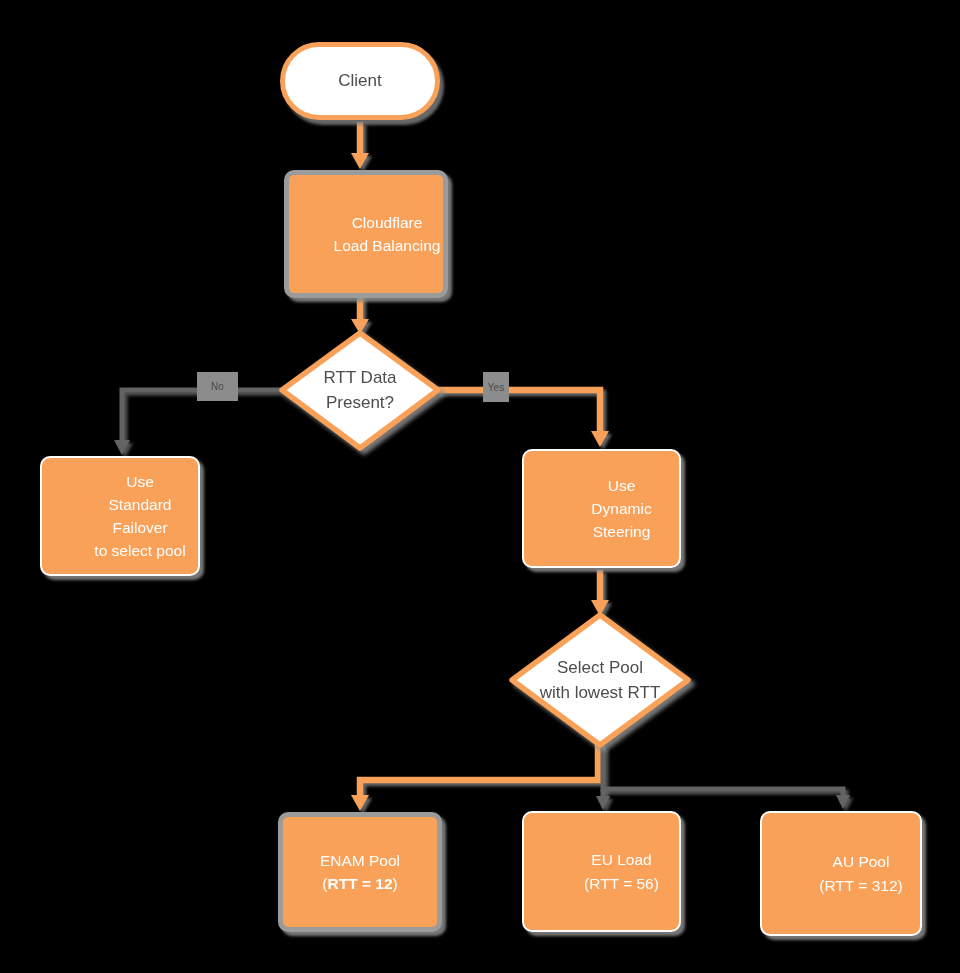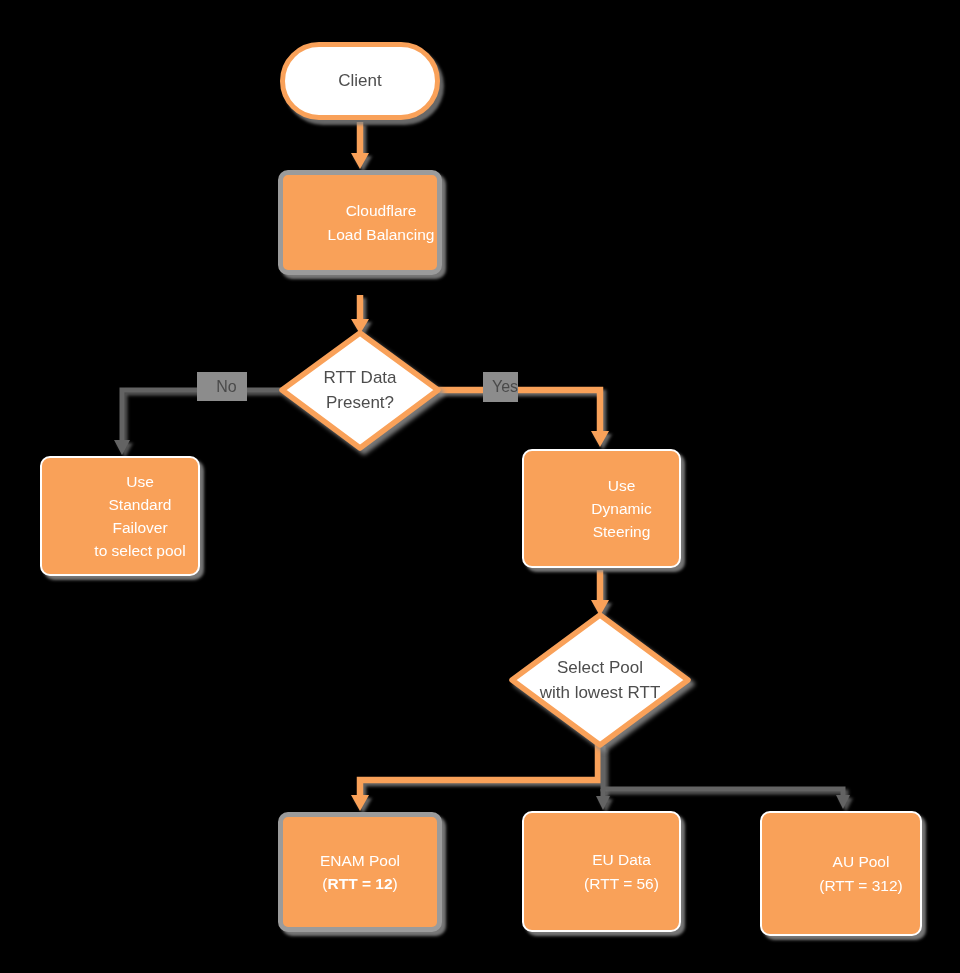--- a/index.html
+++ b/index.html
@@ -29,21 +29,21 @@
     box-shadow:4px 4px 3px rgba(140,140,140,0.85);
   }
   .gray-border { border:5px solid var(--node-border-gray); }
   .white-border { border:2px solid #ffffff;padding-left:40px; }
   .diamond-label {
     position:absolute; z-index:2; color:var(--text-dark); font-size:17px; line-height:1.5;
     text-align:center; white-space:pre-line; display:flex; align-items:center; justify-content:center;
   }
   .edge-label {
     position:absolute; z-index:3; background:var(--label-bg); color:var(--label-text);
-    font-size:16px; display:flex; align-items:center; justify-content:center;padding-left:9px;
+    font-size:10px; display:flex; align-items:center; justify-content:center;
   }
 </style>
 </head>
 <body>
 
 <div class="canvas">
 
   <svg class="edges" viewBox="0 0 960 973">
 
     <path class="edge-o" d="M360 122 L360 156"></path>
@@ -69,42 +69,42 @@
 
     <path class="edge-g" d="M603 789 L603 798"></path>
     <polygon class="ah-g" points="596,796 610,796 603,810"></polygon>
 
     <polygon class="diamond-shape" points="360,333 438,390 360,448 282,390"></polygon>
     <polygon class="diamond-shape" points="600,615 688,680 600,745 512,680"></polygon>
   </svg>
 
   <div class="node terminator" style="left:280px; top:42px; width:160px; height:78px;">Client</div>
 
-  <div class="node process gray-border prelines" style="left:278px; top:170px; width:164px; height:105px;padding-left:42px;">Cloudflare
+  <div class="node process gray-border prelines" style="left:284px; top:170px; width:164px; height:128px;padding-left:42px;">Cloudflare
 Load Balancing</div>
 
   <div class="node process white-border prelines" style="left:40px; top:456px; width:160px; height:120px;">Use
 Standard Failover
 to select pool</div>
 
   <div class="node process white-border prelines" style="left:522px; top:449px; width:159px; height:119px;">Use
 Dynamic Steering</div>
 
   <div class="diamond-label" style="left:285px; top:335px; width:150px; height:110px;">RTT Data
 Present?</div>
 
   <div class="diamond-label" style="left:515px; top:618px; width:170px; height:124px;">Select Pool
 with lowest RTT</div>
 
   <div class="node process gray-border" style="left:278px; top:812px; width:164px; height:120px;">
     <div><span>ENAM Pool</span><br><span>(</span><b>RTT = 12</b><span>)</span></div>
   </div>
 
   <div class="node process white-border" style="left:522px; top:811px; width:159px; height:121px;">
-    <div><span>EU Data</span><br><span>(RTT = 56)</span></div>
+    <div><span>EU Load</span><br><span>(RTT = 56)</span></div>
   </div>
 
   <div class="node process white-border" style="left:760px; top:811px; width:162px; height:125px;">
     <div><span>AU Pool</span><br><span>(RTT = 312)</span></div>
   </div>
 
   <div class="edge-label" style="left:197px; top:372px; width:41px; height:29px;">No</div>
 
   <div class="edge-label" style="left:483px; top:372px; width:26px; height:30px;">Yes</div>
 

